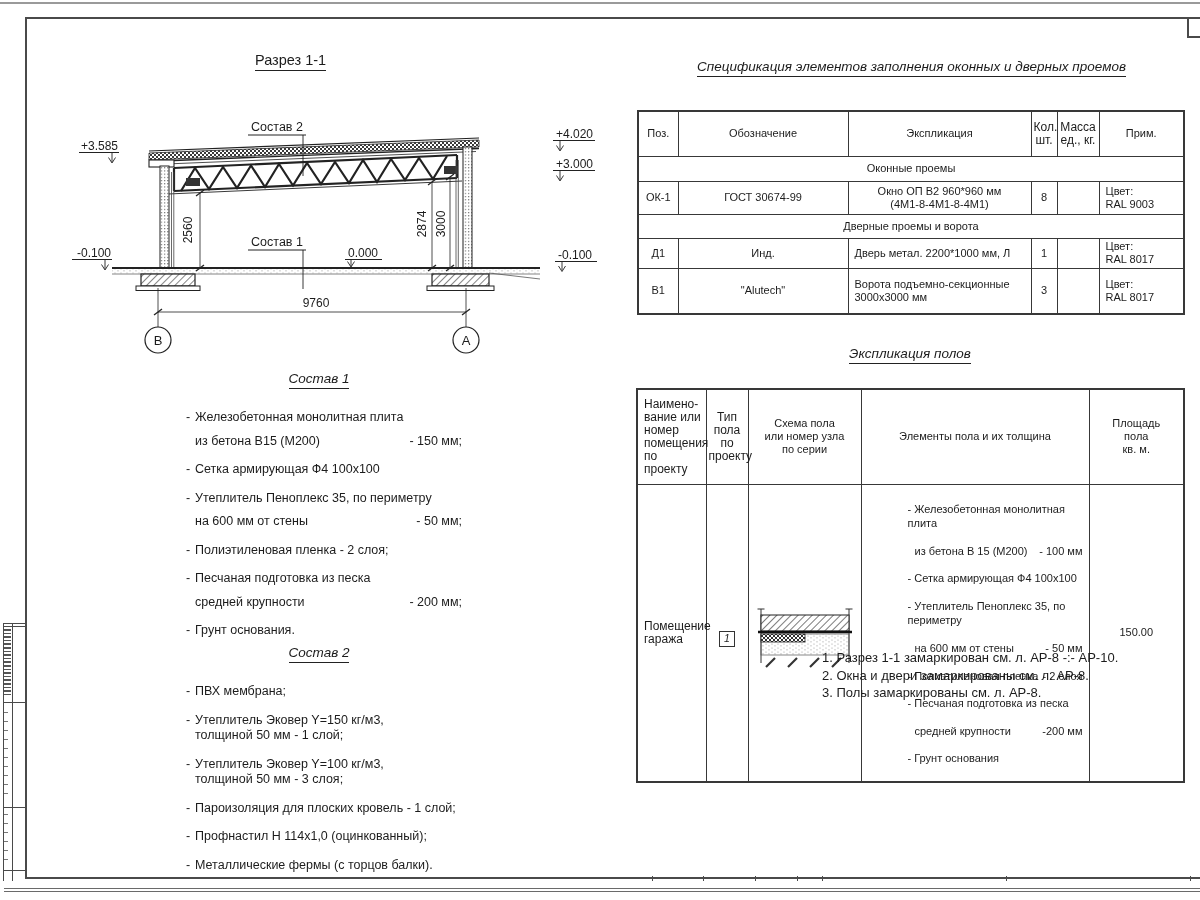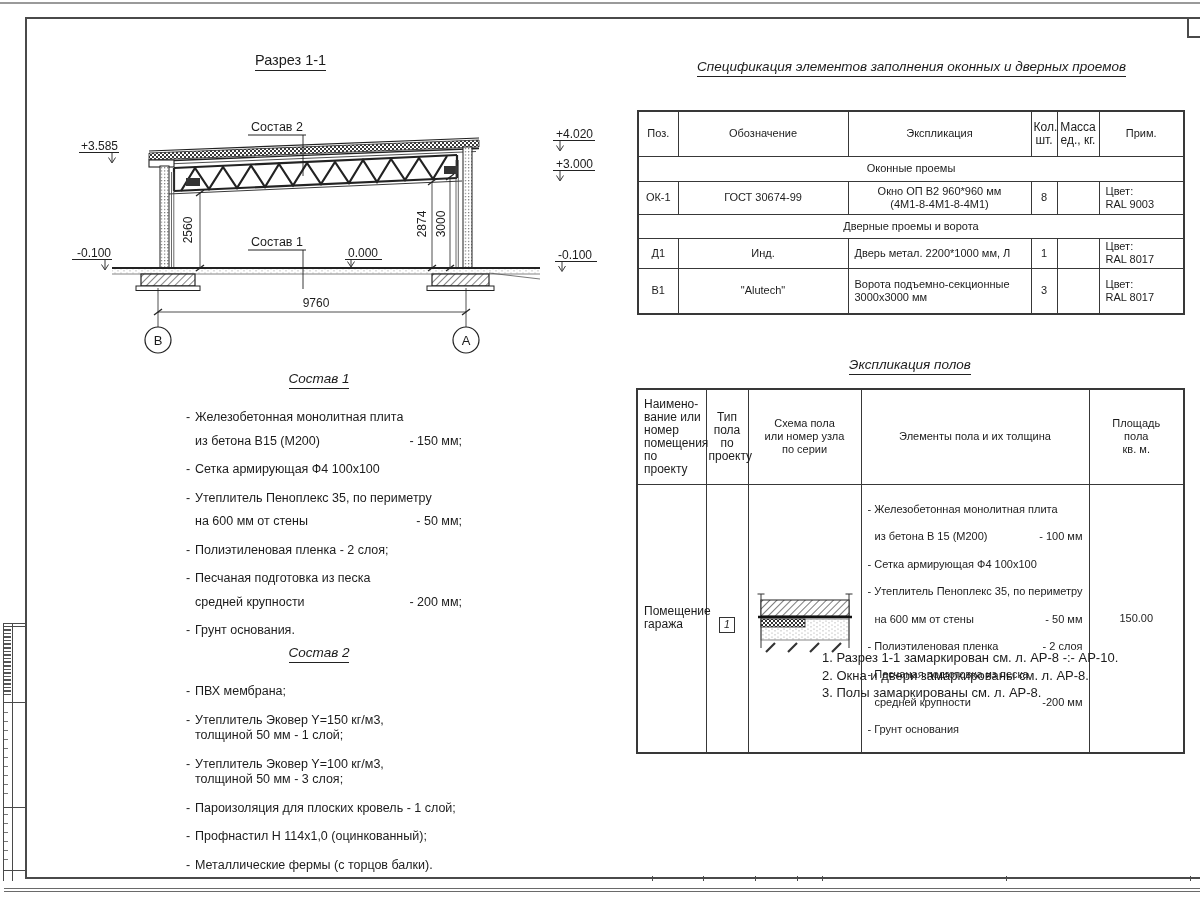--- a/index.html
+++ b/index.html
@@ -16,32 +16,32 @@
   .corner-box{left:1187px;top:17px;width:30px;height:21px;border:2px solid #4a4a4a;box-sizing:border-box;background:#fff;}
   .lm-vline{width:1px;background:#4a4a4a;}
   .lm-hline{height:1px;background:#4a4a4a;}
   .smudge{background:repeating-linear-gradient(180deg,#555 0 1.5px,transparent 1.5px 3.6px);}
   .smudge-light{background:repeating-linear-gradient(180deg,#777 0 1px,transparent 1px 9px);}
   .btick{width:1px;height:5px;background:#4a4a4a;top:876px;}
   .bline{height:1px;background:#6a6a6a;left:4px;width:1196px;}
   .uline{display:inline-block;border-bottom:1.5px solid #222;padding-bottom:2px;}
   .dwg-title{left:255px;top:52px;width:110px;text-align:left;font-size:14.5px;}
   .spec-title{left:640px;top:59px;width:543px;text-align:center;font-size:13.5px;font-style:italic;}
-  .floors-title{left:637px;top:357px;width:546px;text-align:center;font-size:13.5px;font-style:italic;}
+  .floors-title{left:637px;top:346px;width:546px;text-align:center;font-size:13.5px;font-style:italic;}
   
   table{border-collapse:collapse;table-layout:fixed;border-radius:26px;}
   .gtable{border:2px solid #383838;}
   .gtable td{border:1.5px solid #383838;font-size:11px;text-align:center;vertical-align:middle;
              padding:1px 2px;white-space:pre-line;line-height:13px;color:#1c1c1c;box-sizing:border-box;}
   .gtable td.small{font-size:12px;}
   .gtable td.left{text-align:left;padding-left:6px;}
   .spec-table{left:637px;top:110px;}
   .floors-table{left:636px;top:388px;}
   .elements-cell{padding:4px 6px 2px 6px !important;text-align:left !important;vertical-align:top !important;}
-  .fl{display:flex;justify-content:space-between;line-height:14.6px;font-size:11px;}
+  .fl{display:flex;justify-content:space-between;line-height:14.6px;font-size:11px;margin-left:40px;}
   .fl .ind{padding-left:7px;}
   .type-box{display:inline-block;border:1px solid #333;padding:0px 4px 1px 4px;font-style:italic;font-size:10.5px;}
   
   .sostav{left:168px;width:302px;}
   .sostav .stitle{text-align:center;font-size:13.5px;font-style:italic;margin-bottom:21px;}
   .sostav .li{display:flex;margin-bottom:13px;font-size:12.5px;line-height:15.5px;}
   .sostav .dash{width:27px;flex:0 0 27px;padding-left:18px;box-sizing:border-box;}
   .sostav .lt{flex:1;}
   .sostav .l2split{display:flex;justify-content:space-between;padding-right:8px;margin-top:8px;}
   

